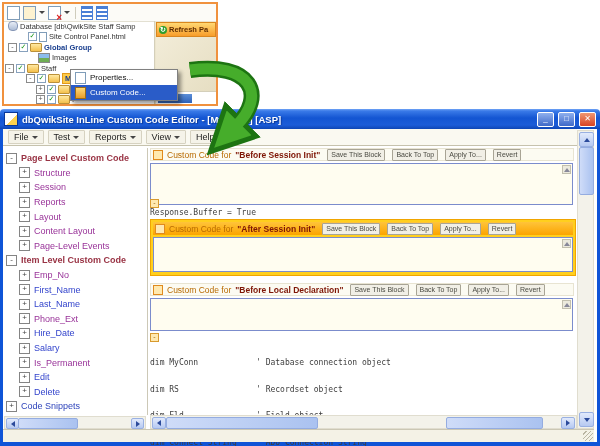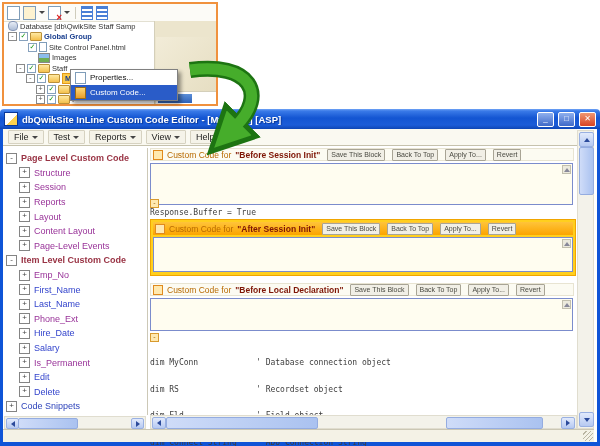--- a/index.html
+++ b/index.html
@@ -120,36 +120,36 @@
     <span class="caret"></span>
     <span class="tbsep"></span>
     <span class="tblist"></span>
     <span class="tblist"></span>
   </div>
   <div class="ptree">
     <div class="prow" style="padding-left:4px">
       <span class="dbic"></span>
       <span>Database [db\QwikSite Staff Samp</span>
     </div>
+    <div class="prow" style="padding-left:24px">
+      <span class="chk">✓</span>
+      <span class="pageic"></span>
+      <span>Site Control Panel.html</span>
+    </div>
     <div class="prow" style="padding-left:4px">
       <span class="tg">-</span>
       <span class="chk">✓</span>
       <span class="fold"></span>
       <span class="bnavy">Global Group</span>
-    </div>
-    <div class="prow" style="padding-left:24px">
-      <span class="chk">✓</span>
-      <span class="pageic"></span>
-      <span>Site Control Panel.html</span>
     </div>
     <div class="prow" style="padding-left:34px">
       <span class="imgic"></span>
       <span>Images</span>
     </div>
-    <div class="prow" style="padding-left:12px">
+    <div class="prow" style="padding-left:1px">
       <span class="tg">-</span>
       <span class="chk">✓</span>
       <span class="fold"></span>
       <span>Staff</span>
     </div>
     <div class="prow" style="padding-left:22px">
       <span class="tg">-</span>
       <span class="chk">✓</span>
       <span class="fold"></span>
       <span class="hlsel">My_Data</span>
@@ -161,20 +161,24 @@
       <span>D</span>
     </div>
     <div class="prow" style="padding-left:32px">
       <span class="tg">+</span>
       <span class="chk">✓</span>
       <span class="fold"></span>
       <span>I</span>
     </div>
   </div>
   <div class="pright">
+    <div class="refresh">
+      <span class="refico">↻</span>
+      <span>Refresh Pa</span>
+    </div>
     <div class="pbeige"></div>
     <div class="pwhitestrip">
       <div class="pbluebit"></div>
     </div>
   </div>
 </div>
 
 <div id="ctx" class="abs">
   <div class="mrow">
     <span class="mico1"></span>

